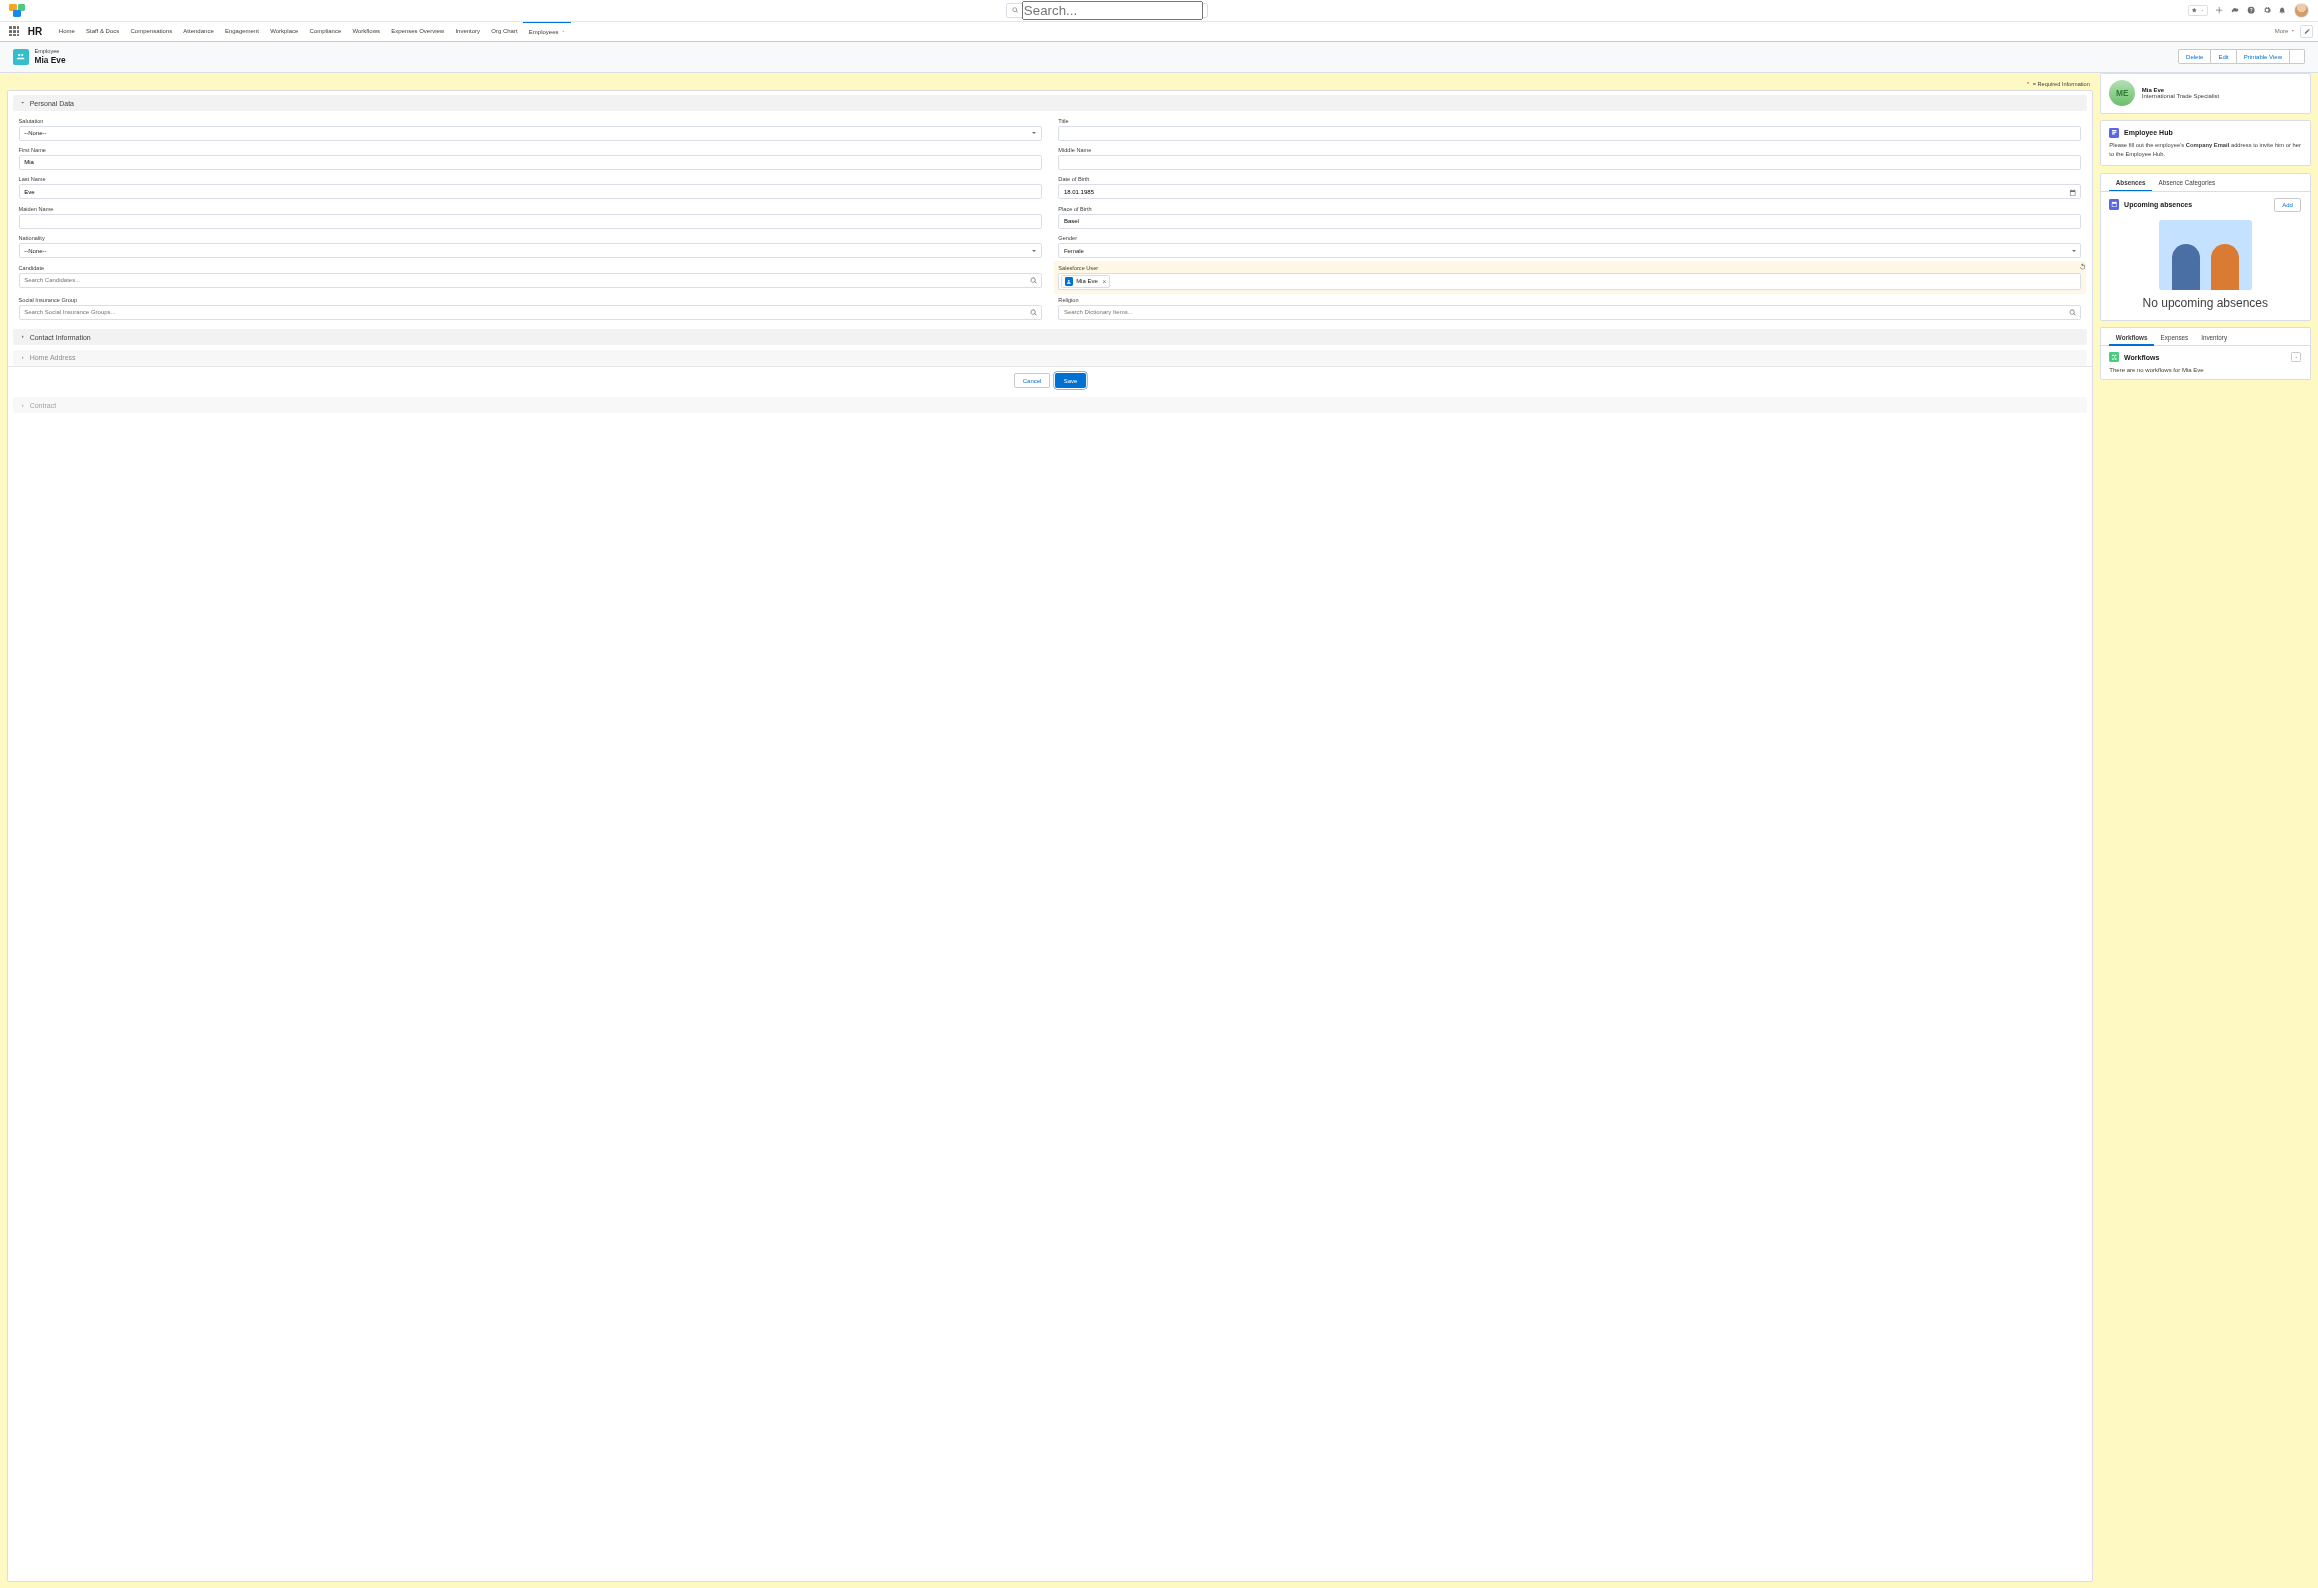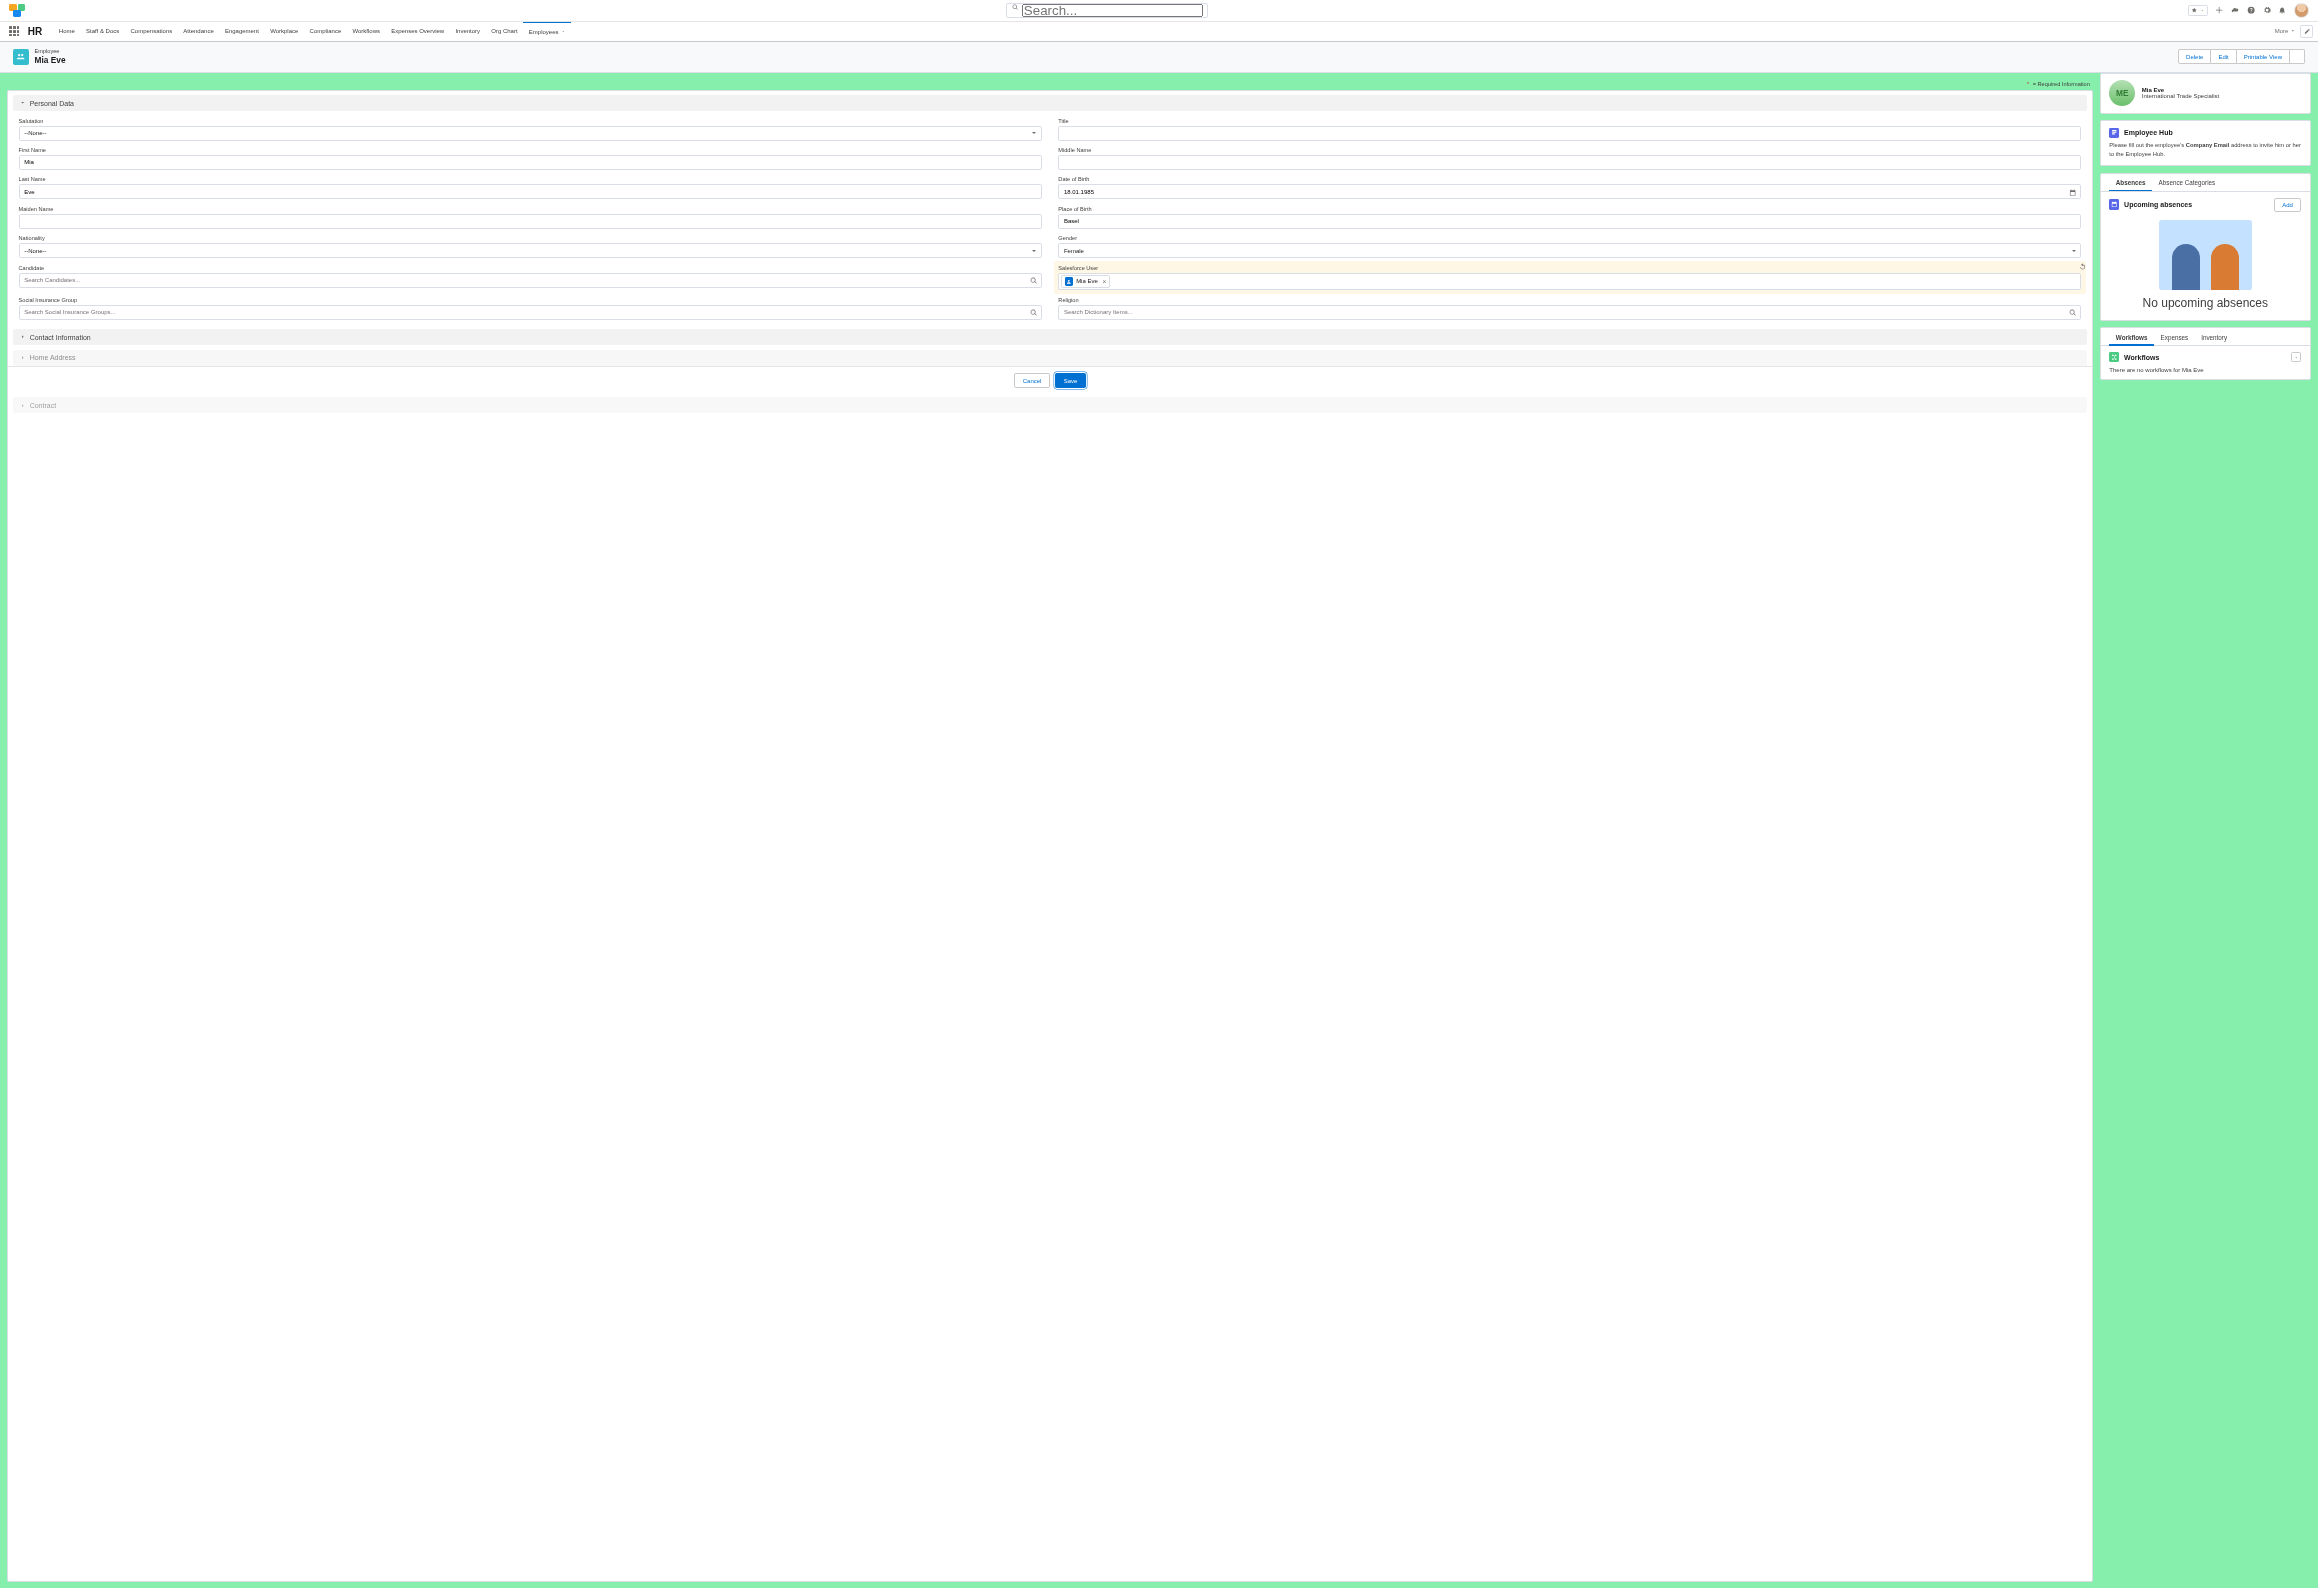--- a/index.html
+++ b/index.html
@@ -5,21 +5,21 @@
 * { box-sizing: border-box; margin: 0; padding: 0; }
 html, body { width: 100%; height: 100%; overflow: hidden; }
 body { font-family: -apple-system, BlinkMacSystemFont, "Segoe UI", Arial, sans-serif; font-size: 6px; color: #181818; background: #fff; }
 
 
 .topbar { height: 22px; display: flex; align-items: center; padding: 0 9.3px; border-bottom: 0.5px solid #e5e5e5; }
 .logo { width: 19.5px; height: 13px; position: relative; margin-right: 3.7px; }
 .logo .l1 { position:absolute; width:7.4px; height:7.4px; background:#f5a623; border-radius:1.4px; left:0; top:0; }
 .logo .l2 { position:absolute; width:7.4px; height:7.4px; background:#4bca81; border-radius:1.4px; left:8.3px; top:0; }
 .logo .l3 { position:absolute; width:7.4px; height:7.4px; background:#1589ee; border-radius:1.4px; left:4.2px; top:5.6px; }
-.searchbar { flex: 0 0 185px; margin: 0 auto; height: 15px; border: 0.5px solid #d8dde6; border-radius: 1.9px; display: flex; padding: 0 4.6px; color: #706e6b; background: #fff; }
+.searchbar { flex: 0 0 185px; margin: 0 auto; height: 15px; border: 0.5px solid #d8dde6; border-radius: 1.9px; display: flex; align-items: center; padding: 0 4.6px; color: #706e6b; background: #fff; }
 .searchbar svg { width: 6.5px; height: 6.5px; fill: #706e6b; margin-right: 3.7px; }
 .topbar-spacer { flex:1; }
 .top-actions { display:flex; align-items:center; gap:6.5px; margin-left:5.6px; }
 .top-actions .iconbtn { width:9.3px; height:9.3px; display:flex; align-items:center; justify-content:center; color:#706e6b; }
 .top-actions .iconbtn svg { width:8.3px; height:8.3px; fill:currentColor; }
 .fav-pill { border:0.5px solid #d8dde6; border-radius:1.9px; padding:1.4px 2.8px; display:flex; align-items:center; gap:1.9px; color:#706e6b; }
 .avatar { width:15px; height:15px; border-radius:50%; background: radial-gradient(circle at 50% 30%, #f0c9a6 0 40%, #d39a6c 0); border:0.9px solid #e5e5e5; }
 
 
 .navbar { height: 19.5px; display:flex; align-items:center; padding: 0 4.6px 0 9.3px; border-bottom: 0.5px solid #c9c9c9; background:#fff; }
@@ -40,21 +40,21 @@
 .record-label { font-size:5.6px; color:#3e3e3c; }
 .record-title { font-size:8.3px; font-weight:700; margin-top:0.9px; }
 .header-actions { margin-left:auto; display:flex; }
 .btn { height:15px; padding:0 7px; background:#fff; border:0.5px solid #c9c9c9; font-size:6px; color:#0070d2; display:flex; align-items:center; cursor:pointer; }
 .btn + .btn { border-left:none; }
 .btn:first-child { border-radius:1.9px 0 0 1.9px; }
 .btn:last-child { border-radius:0 1.9px 1.9px 0; }
 .btn-drop { width:13px; justify-content:center; }
 
 
-.main { display:flex; height: calc(100% - 22px - 19.5px - 31px); background:#86efac; overflow:hidden; }
+.main { display:flex; height: calc(100% - 22px - 19.5px - 31px); background:#fef9c3; overflow:hidden; }
 .left-col { flex:1; padding:7.4px 7.4px 0 7.4px; overflow:hidden; display:flex; flex-direction:column; }
 .right-col { width:218px; padding:0 7.4px 7.4px 0; overflow:auto; }
 
 .req-note { text-align:right; font-size:5.6px; color:#3e3e3c; padding:0.9px 2.8px 2.8px 0; }
 .req-note .ast { color:#c23934; margin-right:1.9px; }
 
 .card { background:#fff; border:0.5px solid #d8dde6; border-radius:1.9px; margin-bottom:6.5px; }
 .form-card { flex:1; overflow:auto; padding-bottom:3.7px; }
 
 .section-header { height:16px; background:#f3f2f2; border-radius:1.9px; display:flex; align-items:center; padding:0 5.6px; margin:4.6px 4.6px 6.5px 4.6px; cursor:pointer; }

